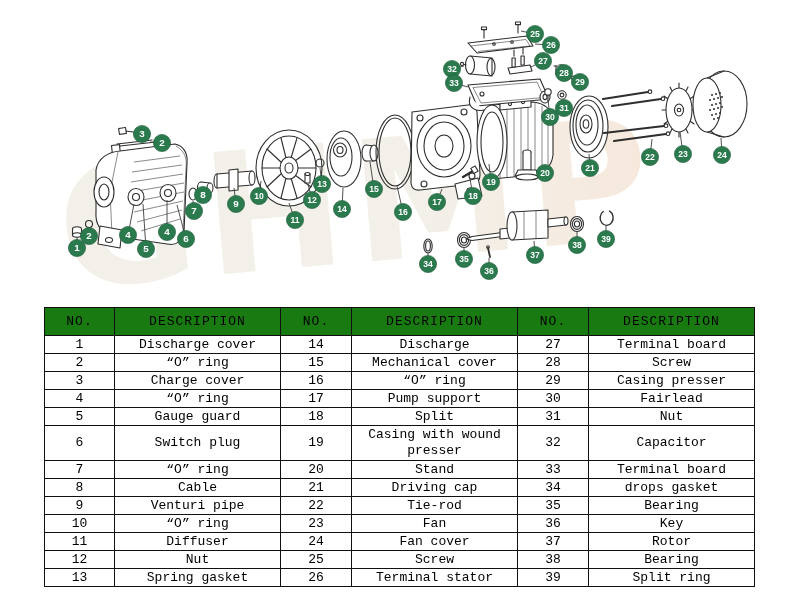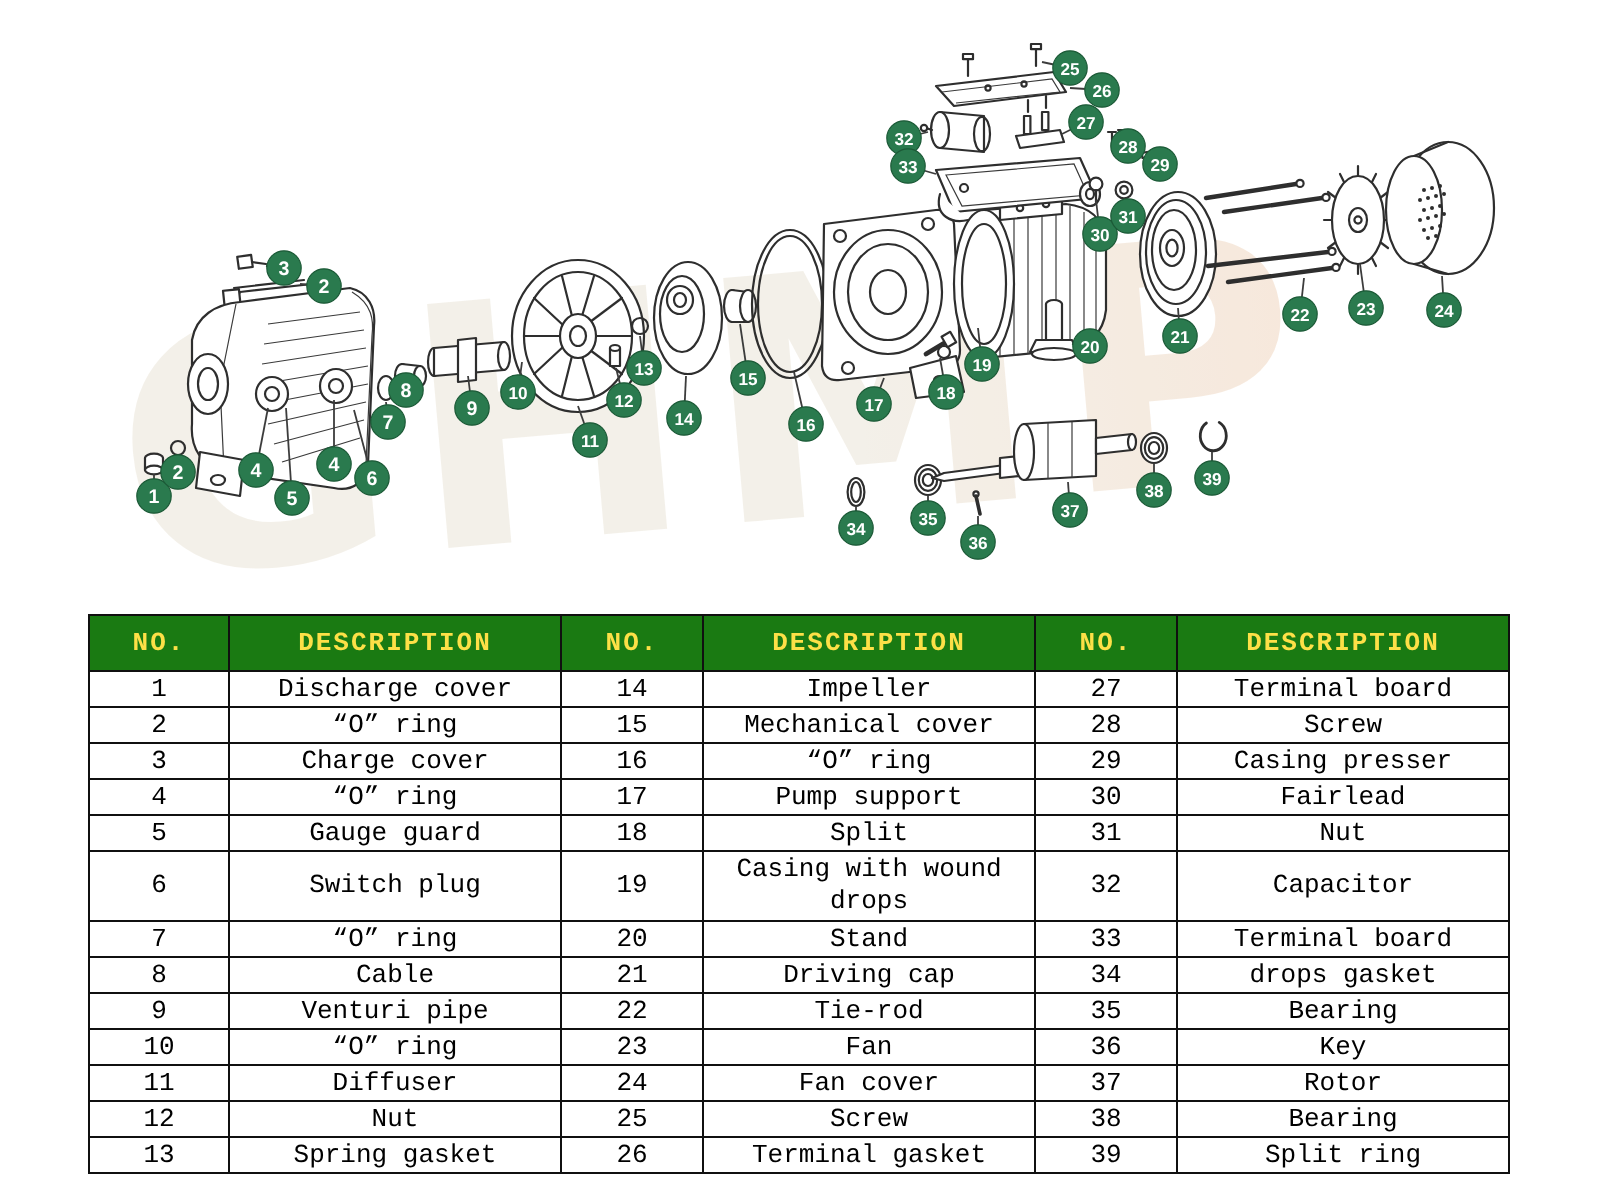--- a/index.html
+++ b/index.html
@@ -12,21 +12,21 @@
   .marker-circle{fill:var(--marker-green);stroke:#1c5a37;stroke-width:.6;}
   .marker-text{fill:#fff;font-family:"Liberation Sans",sans-serif;font-weight:bold;text-anchor:middle;}
   .leader{stroke:#3c3c3c;stroke-width:.9;fill:none;}
   .wm{font-family:"DejaVu Sans",sans-serif;font-weight:bold;opacity:.6;letter-spacing:8px;}
   
   .parts-table{position:absolute;left:44px;top:307px;}
   table{border-collapse:collapse;table-layout:fixed;background:#fff;}
   th,td{border:1.6px solid #101010;text-align:center;vertical-align:middle;
         font-family:"Liberation Mono","DejaVu Sans Mono",monospace;font-size:13px;
         padding:0;line-height:16px;overflow:hidden;}
-  th{background:var(--header-green);color:#fde047;height:27px;font-weight:bold;font-size:13px;letter-spacing:1px;}
+  th{background:var(--header-green);color:#000000;height:27px;font-weight:normal;font-size:13px;letter-spacing:1px;}
   td{height:17px;color:#000;}
   tr.tall td{height:34px;}
 </style>
 </head>
 <body>
 
 <div class="stage">
 
   <svg id="diagram" width="800" height="300" viewBox="0 0 800 300">
     <defs>
@@ -563,21 +563,21 @@
             <th>DESCRIPTION</th>
             <th>NO.</th>
             <th>DESCRIPTION</th>
           </tr>
         </thead>
       <tbody id="body-rows">
           <tr>
             <td>1</td>
             <td>Discharge cover</td>
             <td>14</td>
-            <td>Impeller</td>
+            <td>Discharge</td>
             <td>27</td>
             <td>Terminal board</td>
           </tr>
           <tr>
             <td>2</td>
             <td>“O” ring</td>
             <td>15</td>
             <td>Mechanical cover</td>
             <td>28</td>
             <td>Screw</td>
@@ -603,21 +603,21 @@
             <td>Gauge guard</td>
             <td>18</td>
             <td>Split</td>
             <td>31</td>
             <td>Nut</td>
           </tr>
           <tr class="tall">
             <td>6</td>
             <td>Switch plug</td>
             <td>19</td>
-            <td>Casing with wound drops</td>
+            <td>Casing with wound presser</td>
             <td>32</td>
             <td>Capacitor</td>
           </tr>
           <tr>
             <td>7</td>
             <td>“O” ring</td>
             <td>20</td>
             <td>Stand</td>
             <td>33</td>
             <td>Terminal board</td>
@@ -659,21 +659,21 @@
             <td>Nut</td>
             <td>25</td>
             <td>Screw</td>
             <td>38</td>
             <td>Bearing</td>
           </tr>
           <tr>
             <td>13</td>
             <td>Spring gasket</td>
             <td>26</td>
-            <td>Terminal gasket</td>
+            <td>Terminal stator</td>
             <td>39</td>
             <td>Split ring</td>
           </tr>
         </tbody>
     </table>
   </div>
 
 </div>
 
 </body></html>

